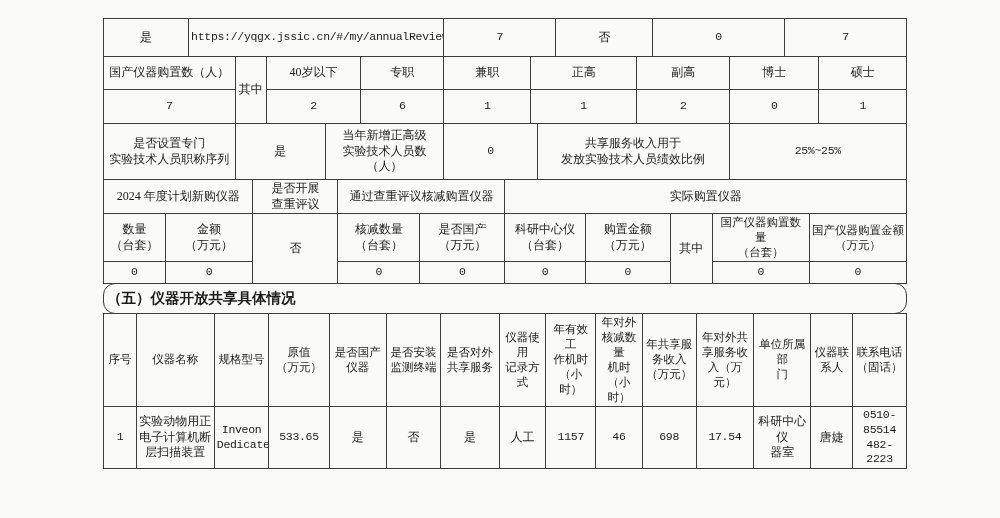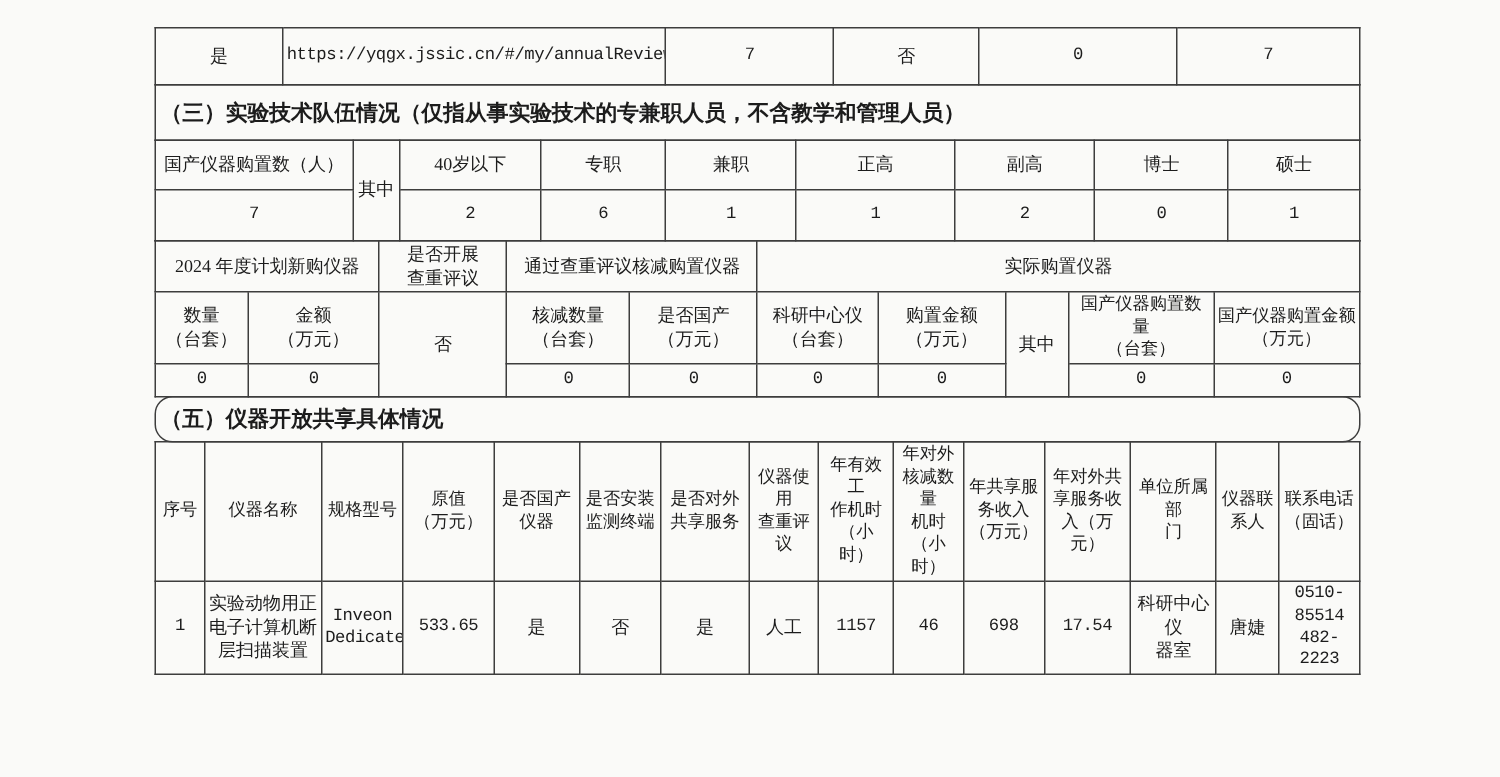--- a/index.html
+++ b/index.html
@@ -67,21 +67,20 @@
       <td>是</td>
       <td class="mono">https://yqgx.jssic.cn/#/my/annualReview</td>
       <td class="mono">7</td>
       <td>否</td>
       <td class="mono">0</td>
       <td class="mono">7</td>
     </tr>
   </tbody>
     </table>
 
-  <div class="section-title st3">（三）实验技术队伍情况（仅指从事实验技术的专兼职人员，不含教学和管理人员）</div>
 
   <table>
     <colgroup>
       <col style="width:16.4%">
         <col style="width:3.9%">
         <col style="width:11.7%">
       <col style="width:10.4%">
         <col style="width:10.8%">
         <col style="width:13.2%">
       <col style="width:11.6%">
@@ -106,20 +105,43 @@
       <td class="mono">6</td>
       <td class="mono">1</td>
       <td class="mono">1</td>
       <td class="mono">2</td>
       <td class="mono">0</td>
       <td class="mono">1</td>
     </tr>
   </tbody>
     </table>
 
+  <table>
+    <colgroup>
+      <col style="width:16.4%">
+        <col style="width:11.2%">
+        <col style="width:14.8%">
+      <col style="width:11.6%">
+        <col style="width:23.9%">
+        <col style="width:22.1%">
+    </colgroup>
+    <tbody>
+        <tr class="r-s3b">
+      <td>是否设置专门
+实验技术人员职称序列</td>
+      <td>是</td>
+      <td>当年新增正高级
+实验技术人员数（人）</td>
+      <td class="mono">0</td>
+      <td>共享服务收入用于
+发放实验技术人员绩效比例</td>
+      <td class="mono">25%~25%</td>
+    </tr>
+  </tbody>
+    </table>
 
 
   <table>
     <colgroup>
       <col style="width:7.7%">
         <col style="width:10.9%">
         <col style="width:10.6%">
       <col style="width:10.2%">
         <col style="width:10.6%">
         <col style="width:10.0%">
@@ -197,21 +219,21 @@
       <td>规格型号</td>
       <td>原值
 （万元）</td>
       <td>是否国产
 仪器</td>
       <td>是否安装
 监测终端</td>
       <td>是否对外
 共享服务</td>
       <td>仪器使用
-查重评议</td>
+记录方式</td>
       <td>年有效工
 作机时
 （小时）</td>
       <td>年对外
 核减数量
 机时
 （小时）</td>
       <td>年共享服
 务收入
 （万元）</td>

